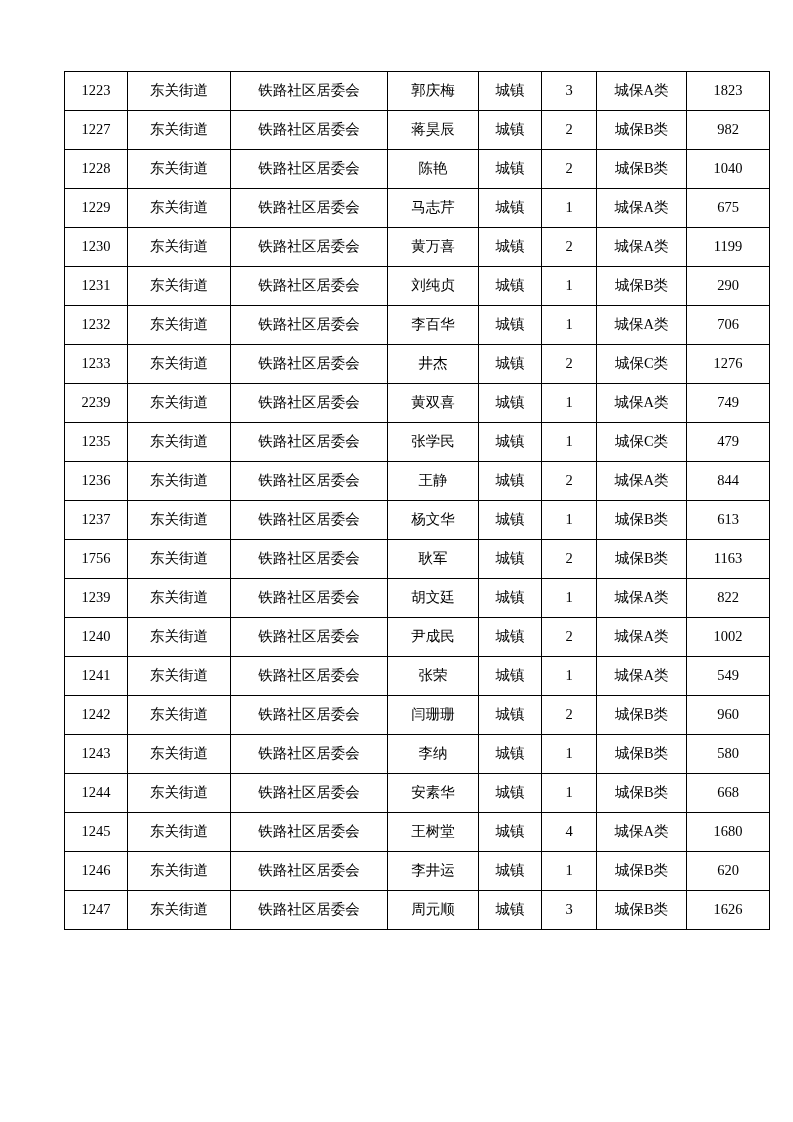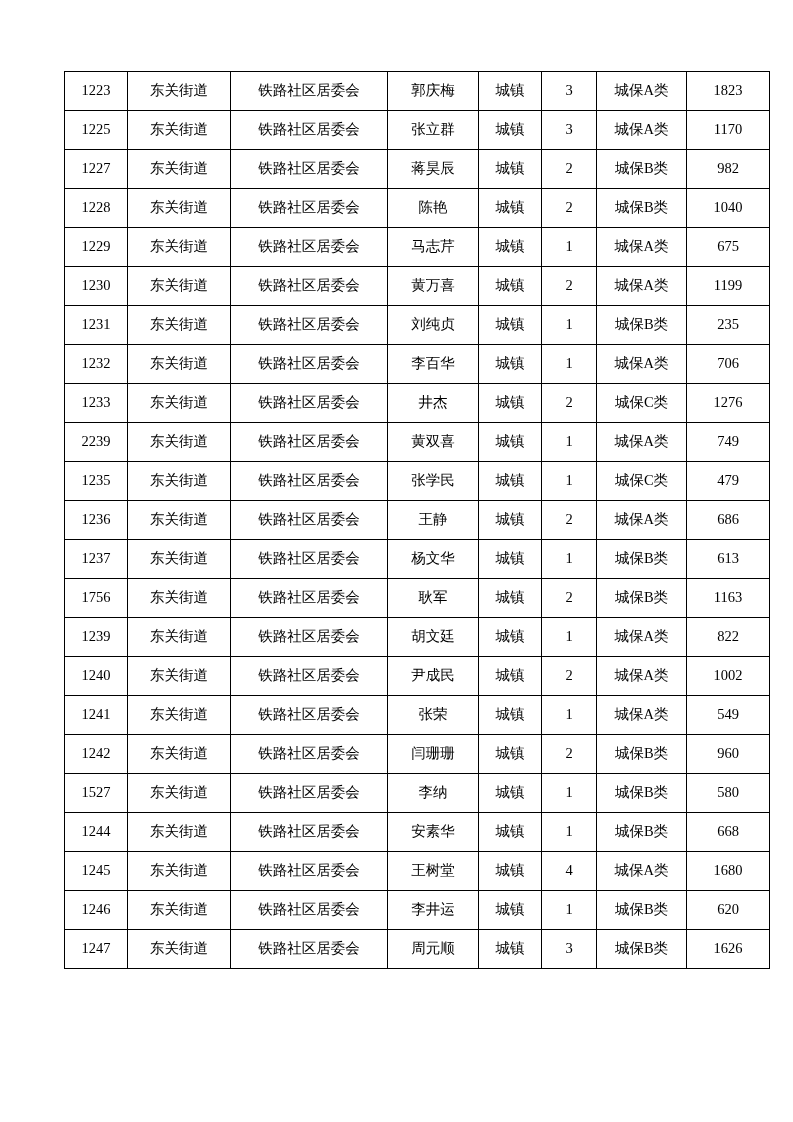--- a/index.html
+++ b/index.html
@@ -55,30 +55,20 @@
           <td class="c-id">1223</td>
           <td class="c-street">东关街道</td>
           <td class="c-comm">铁路社区居委会</td>
           <td class="c-name">郭庆梅</td>
           <td class="c-type">城镇</td>
           <td class="c-num">3</td>
           <td class="c-cat">城保A类</td>
           <td class="c-amount">1823</td>
         </tr>
         <tr>
-          <td class="c-id">1225</td>
-          <td class="c-street">东关街道</td>
-          <td class="c-comm">铁路社区居委会</td>
-          <td class="c-name">张立群</td>
-          <td class="c-type">城镇</td>
-          <td class="c-num">3</td>
-          <td class="c-cat">城保A类</td>
-          <td class="c-amount">1170</td>
-        </tr>
-        <tr>
           <td class="c-id">1227</td>
           <td class="c-street">东关街道</td>
           <td class="c-comm">铁路社区居委会</td>
           <td class="c-name">蒋昊辰</td>
           <td class="c-type">城镇</td>
           <td class="c-num">2</td>
           <td class="c-cat">城保B类</td>
           <td class="c-amount">982</td>
         </tr>
         <tr>
@@ -112,21 +102,21 @@
           <td class="c-amount">1199</td>
         </tr>
         <tr>
           <td class="c-id">1231</td>
           <td class="c-street">东关街道</td>
           <td class="c-comm">铁路社区居委会</td>
           <td class="c-name">刘纯贞</td>
           <td class="c-type">城镇</td>
           <td class="c-num">1</td>
           <td class="c-cat">城保B类</td>
-          <td class="c-amount">235</td>
+          <td class="c-amount">290</td>
         </tr>
         <tr>
           <td class="c-id">1232</td>
           <td class="c-street">东关街道</td>
           <td class="c-comm">铁路社区居委会</td>
           <td class="c-name">李百华</td>
           <td class="c-type">城镇</td>
           <td class="c-num">1</td>
           <td class="c-cat">城保A类</td>
           <td class="c-amount">706</td>
@@ -162,21 +152,21 @@
           <td class="c-amount">479</td>
         </tr>
         <tr>
           <td class="c-id">1236</td>
           <td class="c-street">东关街道</td>
           <td class="c-comm">铁路社区居委会</td>
           <td class="c-name">王静</td>
           <td class="c-type">城镇</td>
           <td class="c-num">2</td>
           <td class="c-cat">城保A类</td>
-          <td class="c-amount">686</td>
+          <td class="c-amount">844</td>
         </tr>
         <tr>
           <td class="c-id">1237</td>
           <td class="c-street">东关街道</td>
           <td class="c-comm">铁路社区居委会</td>
           <td class="c-name">杨文华</td>
           <td class="c-type">城镇</td>
           <td class="c-num">1</td>
           <td class="c-cat">城保B类</td>
           <td class="c-amount">613</td>
@@ -225,21 +215,21 @@
           <td class="c-id">1242</td>
           <td class="c-street">东关街道</td>
           <td class="c-comm">铁路社区居委会</td>
           <td class="c-name">闫珊珊</td>
           <td class="c-type">城镇</td>
           <td class="c-num">2</td>
           <td class="c-cat">城保B类</td>
           <td class="c-amount">960</td>
         </tr>
         <tr>
-          <td class="c-id">1527</td>
+          <td class="c-id">1243</td>
           <td class="c-street">东关街道</td>
           <td class="c-comm">铁路社区居委会</td>
           <td class="c-name">李纳</td>
           <td class="c-type">城镇</td>
           <td class="c-num">1</td>
           <td class="c-cat">城保B类</td>
           <td class="c-amount">580</td>
         </tr>
         <tr>
           <td class="c-id">1244</td>

